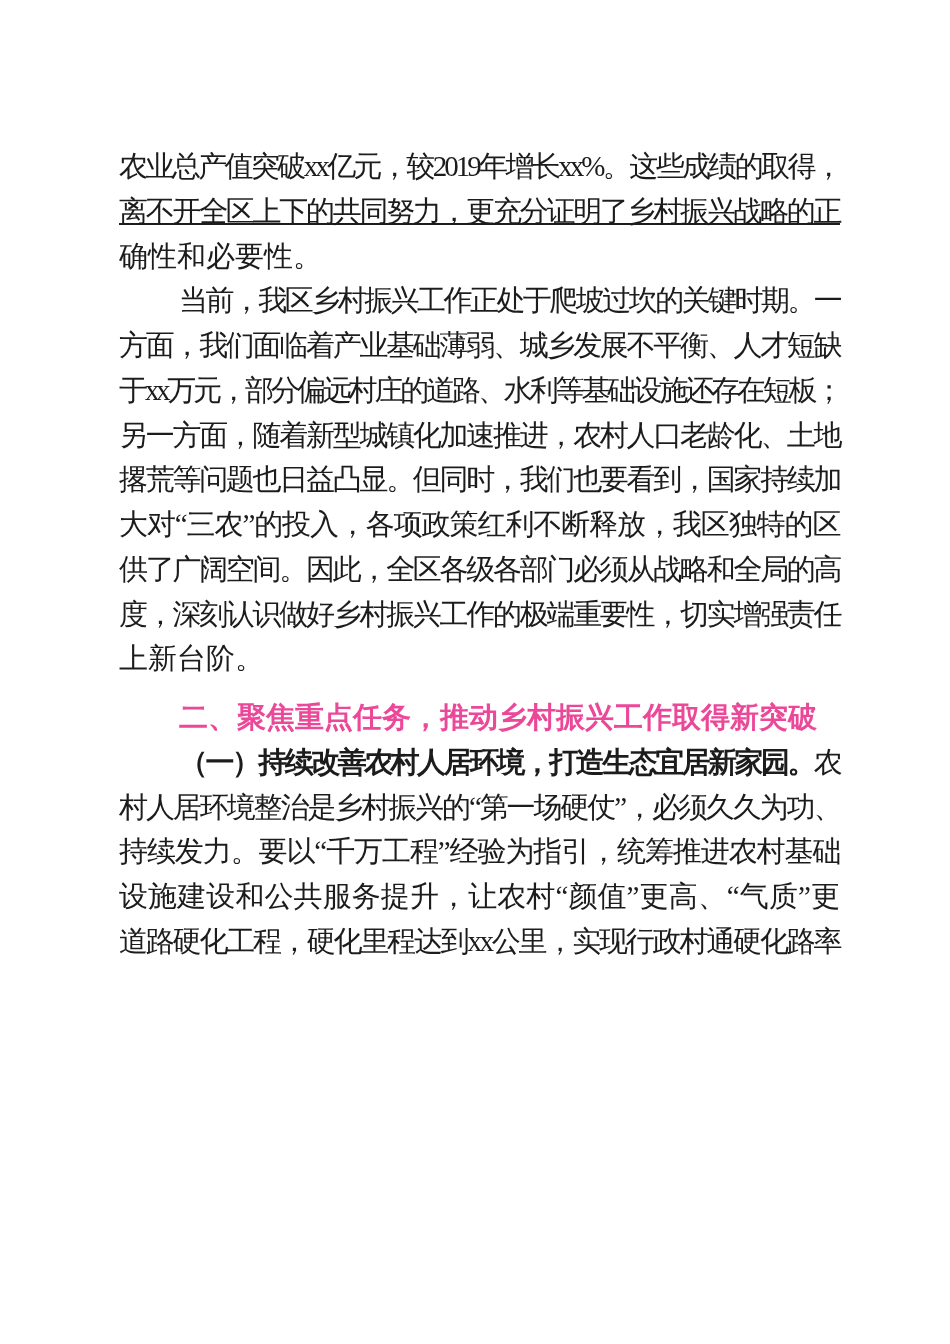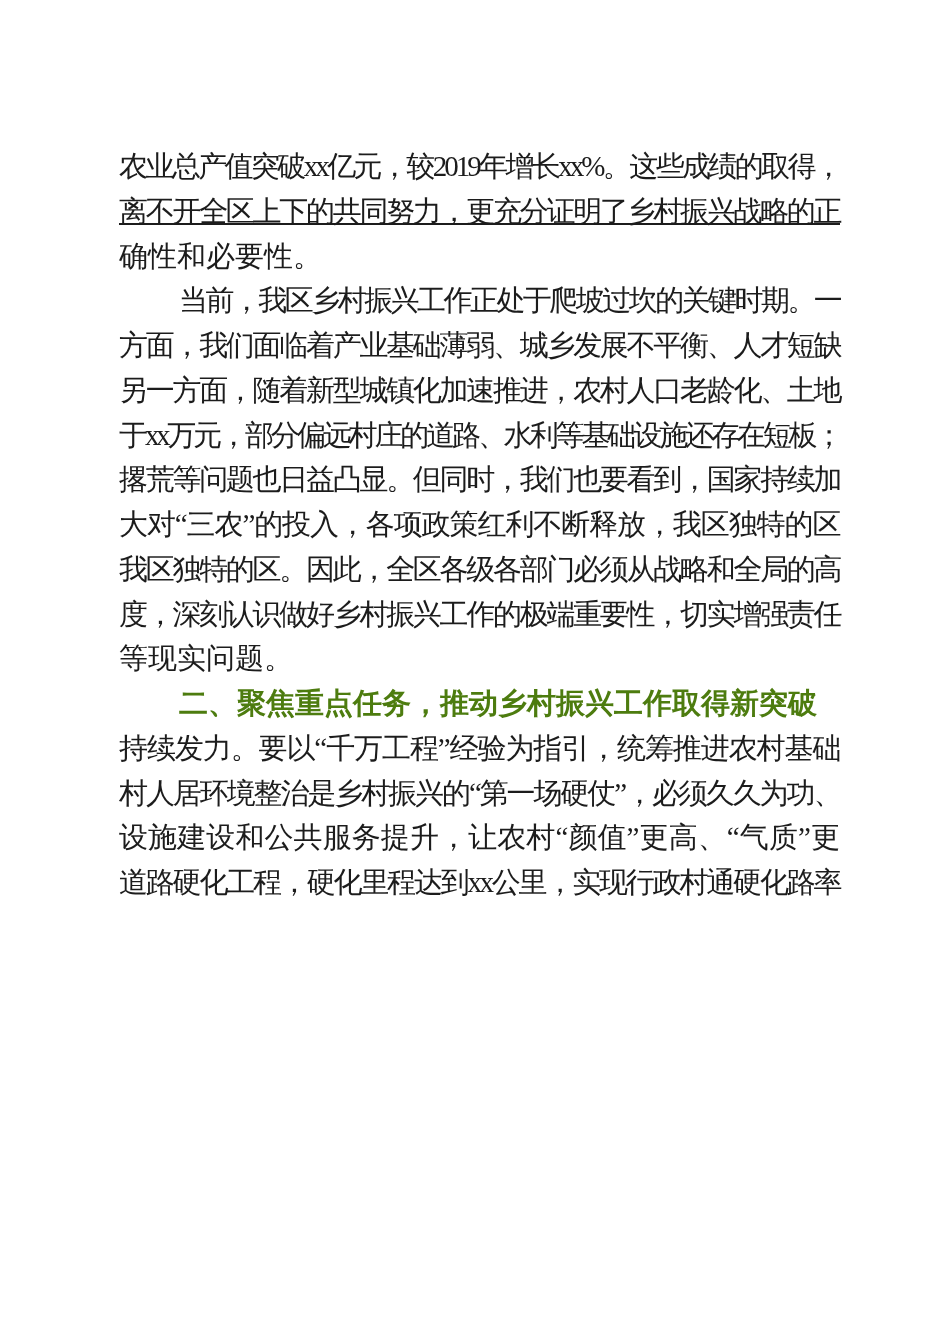--- a/index.html
+++ b/index.html
@@ -26,41 +26,43 @@
   .line {
     height: 44.75px;
     text-align: justify;
     text-justify: inter-character;
   }
   .line.full { text-align-last: justify; }
   .line.indent { padding-left: 60px; }
   .line.heading {
     font-family: "Liberation Sans", sans-serif;
     font-weight: 700;
-    color: #4d7c0f;
+    color: #ec4899;
+    margin-top: 14px;
   }
   .seg-kaiti { font-weight: 700; }
   .seg-body { font-weight: 400; }
 </style>
 </head>
 <body>
 
 <div class="page">
   <div class="content" style="color: rgb(28, 28, 28);">
       <div class="line body full" style="letter-spacing: -2.99px;"><span style="">农业总产值突破xx亿元，较2019年增长xx%。这些成绩的取得，</span></div>
       <div class="line body full" style="letter-spacing: -2.6px; text-decoration: underline;"><span style="">离不开全区上下的共同努力，更充分证明了乡村振兴战略的正</span></div>
       <div class="line body"><span style="">确性和必要性。</span></div>
       <div class="line body full indent" style="letter-spacing: -2.86px;"><span style="">当前，我区乡村振兴工作正处于爬坡过坎的关键时期。一</span></div>
       <div class="line body full" style="letter-spacing: -2.6px;"><span style="">方面，我们面临着产业基础薄弱、城乡发展不平衡、人才短缺</span></div>
+      <div class="line body full" style="letter-spacing: -3.44px;"><span style="">于xx万元，部分偏远村庄的道路、水利等基础设施还存在短板；</span></div>
       <div class="line body full" style="letter-spacing: -2.6px;"><span style="">另一方面，随着新型城镇化加速推进，农村人口老龄化、土地</span></div>
-      <div class="line body full" style="letter-spacing: -3.44px;"><span style="">于xx万元，部分偏远村庄的道路、水利等基础设施还存在短板；</span></div>
       <div class="line body full" style="letter-spacing: -2.6px;"><span style="">撂荒等问题也日益凸显。但同时，我们也要看到，国家持续加</span></div>
       <div class="line body full" style="letter-spacing: -1.41px;"><span style="">大对“三农”的投入，各项政策红利不断释放，我区独特的区</span></div>
-      <div class="line body full" style="letter-spacing: -2.6px;"><span style="">我区独特的区。因此，全区各级各部门必须从战略和全局的高</span></div>
+      <div class="line body full" style="letter-spacing: -2.6px;"><span style="">供了广阔空间。因此，全区各级各部门必须从战略和全局的高</span></div>
       <div class="line body full" style="letter-spacing: -2.6px;"><span style="">度，深刻认识做好乡村振兴工作的极端重要性，切实增强责任</span></div>
-      <div class="line body"><span style="">等现实问题。</span></div>
+      <div class="line body"><span style="">上新台阶。</span></div>
       <div class="line heading indent"><span style="">二、聚焦重点任务，推动乡村振兴工作取得新突破</span></div>
+      <div class="line mixed full indent" style="letter-spacing: -2.86px;"><span style=""><span class="seg-kaiti">（一）持续改善农村人居环境，打造生态宜居新家园。</span><span class="seg-body">农</span></span></div>
+      <div class="line body full" style="letter-spacing: -2.41px;"><span style="">村人居环境整治是乡村振兴的“第一场硬仗”，必须久久为功、</span></div>
       <div class="line body full" style="letter-spacing: -1.41px;"><span style="">持续发力。要以“千万工程”经验为指引，统筹推进农村基础</span></div>
-      <div class="line body full" style="letter-spacing: -2.41px;"><span style="">村人居环境整治是乡村振兴的“第一场硬仗”，必须久久为功、</span></div>
       <div class="line body full"><span style="">设施建设和公共服务提升，让农村“颜值”更高、“气质”更</span></div>
       <div class="line body full" style="letter-spacing: -2.51px;"><span style="">道路硬化工程，硬化里程达到xx公里，实现行政村通硬化路率</span></div>
     </div>
 </div>
 
 </body></html>

